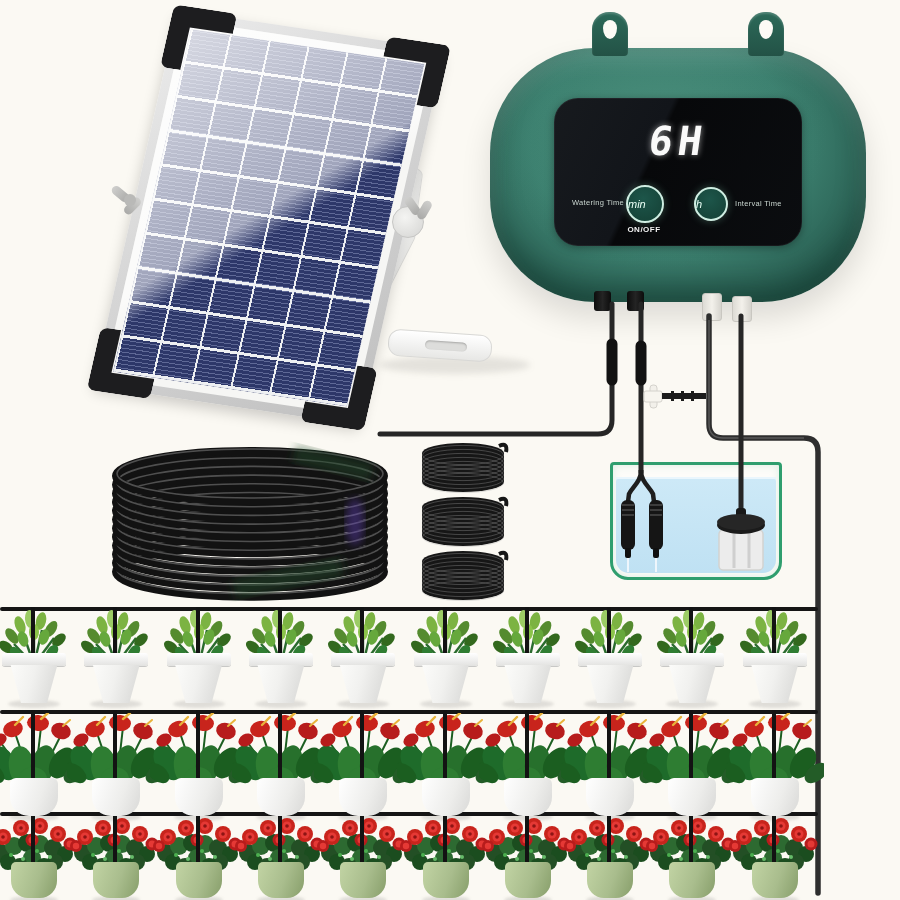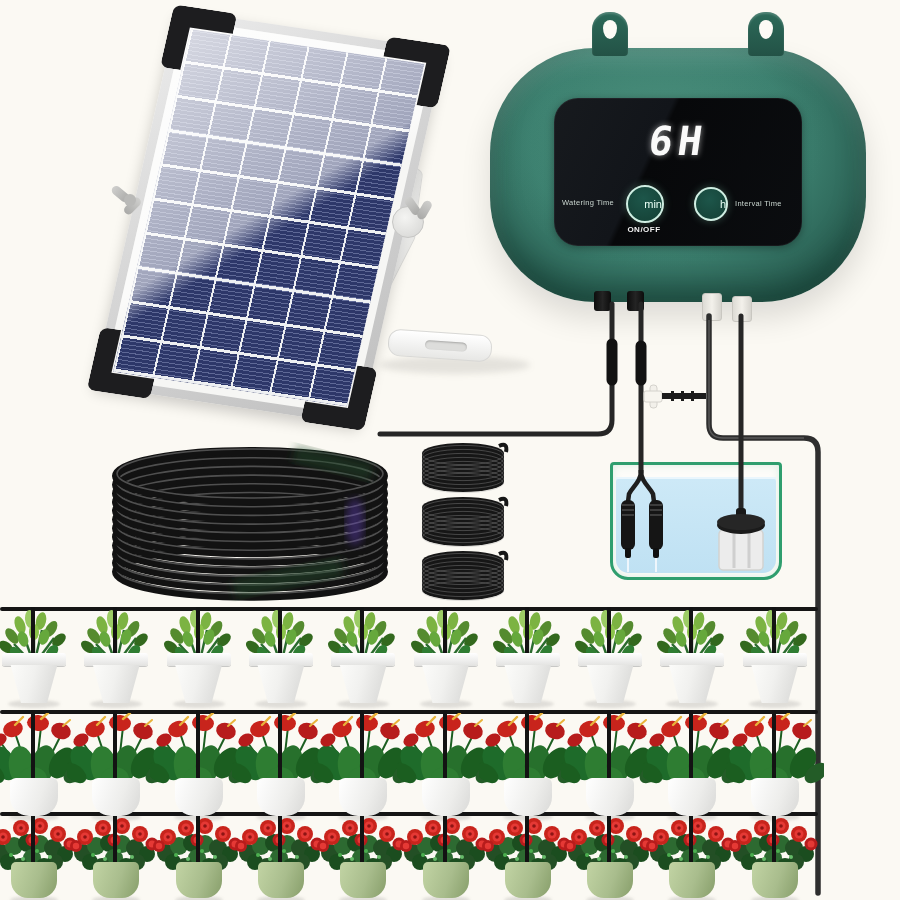--- a/index.html
+++ b/index.html
@@ -55,26 +55,26 @@
   .tab-left{left:102px;} .tab-right{left:258px;}
   .hang-hole{position:absolute;left:11px;top:8px;width:14px;height:19px;background:#fcfaf5;
     border-radius:50% 50% 50% 50%/42% 42% 58% 58%;}
   .display{position:absolute;left:64px;top:50px;width:248px;height:148px;border-radius:24px;
     background:linear-gradient(115deg,#171a1e 0%,#12151a 38%,#07080a 40%,var(--display-black,#0b0d10) 100%);
     box-shadow:inset 0 0 0 1px rgba(255,255,255,.05),0 2px 8px rgba(0,0,0,.35);}
   .seg-value{position:absolute;left:0;right:0;top:20px;text-align:center;
     font-family:"DejaVu Sans Mono",monospace;font-weight:bold;font-size:40px;letter-spacing:5px;
     color:var(--digit-white,#fafafa);transform:skewX(-8deg);text-shadow:0 0 6px rgba(255,255,255,.55);}
   .disp-label{position:absolute;font-size:7.5px;color:var(--label-text,#c9d5cf);letter-spacing:.3px;white-space:nowrap;}
-  .lbl-watering{left:8px;top:100px;}
+  .lbl-watering{left:18px;top:100px;}
   .lbl-interval{left:181px;top:101px;}
   .disp-btn{position:absolute;border-radius:50%;border:2px solid var(--button-ring,#cfeee2);
     background:radial-gradient(circle at 45% 35%,#1d564a,var(--button-fill,#17463b) 70%);
-    color:#eafff6;display:flex;align-items:center;justify-content:flex-end;
-    box-shadow:0 0 9px rgba(150,240,205,.28);cursor:pointer;}
+    color:#eafff6;display:flex;align-items:center;justify-content:flex-start;
+    box-shadow:0 0 9px rgba(150,240,205,.28);cursor:pointer;font-style:italic;}
   .btn-min{left:72px;top:87px;width:34px;height:34px;font-size:11px;}
   .btn-hour{left:140px;top:89px;width:30px;height:30px;font-size:11px;}
   .lbl-onoff{position:absolute;left:59px;top:127px;width:62px;text-align:center;font-size:8px;font-weight:bold;
     color:#f2f2f2;letter-spacing:.5px;}
   .port{position:absolute;border-radius:3px;}
   .port-black{background:linear-gradient(90deg,#0c0c0c,#242424,#0c0c0c);width:17px;height:20px;top:243px;}
   .pb1{left:104px;} .pb2{left:137px;}
   .port-white{background:linear-gradient(90deg,#dddbd5,#f3f1eb,#d6d4ce);border:1px solid #c9c7c1;width:18px;height:26px;top:245px;}
   .pw1{left:212px;} .pw2{left:242px;height:24px;top:248px;}
 

